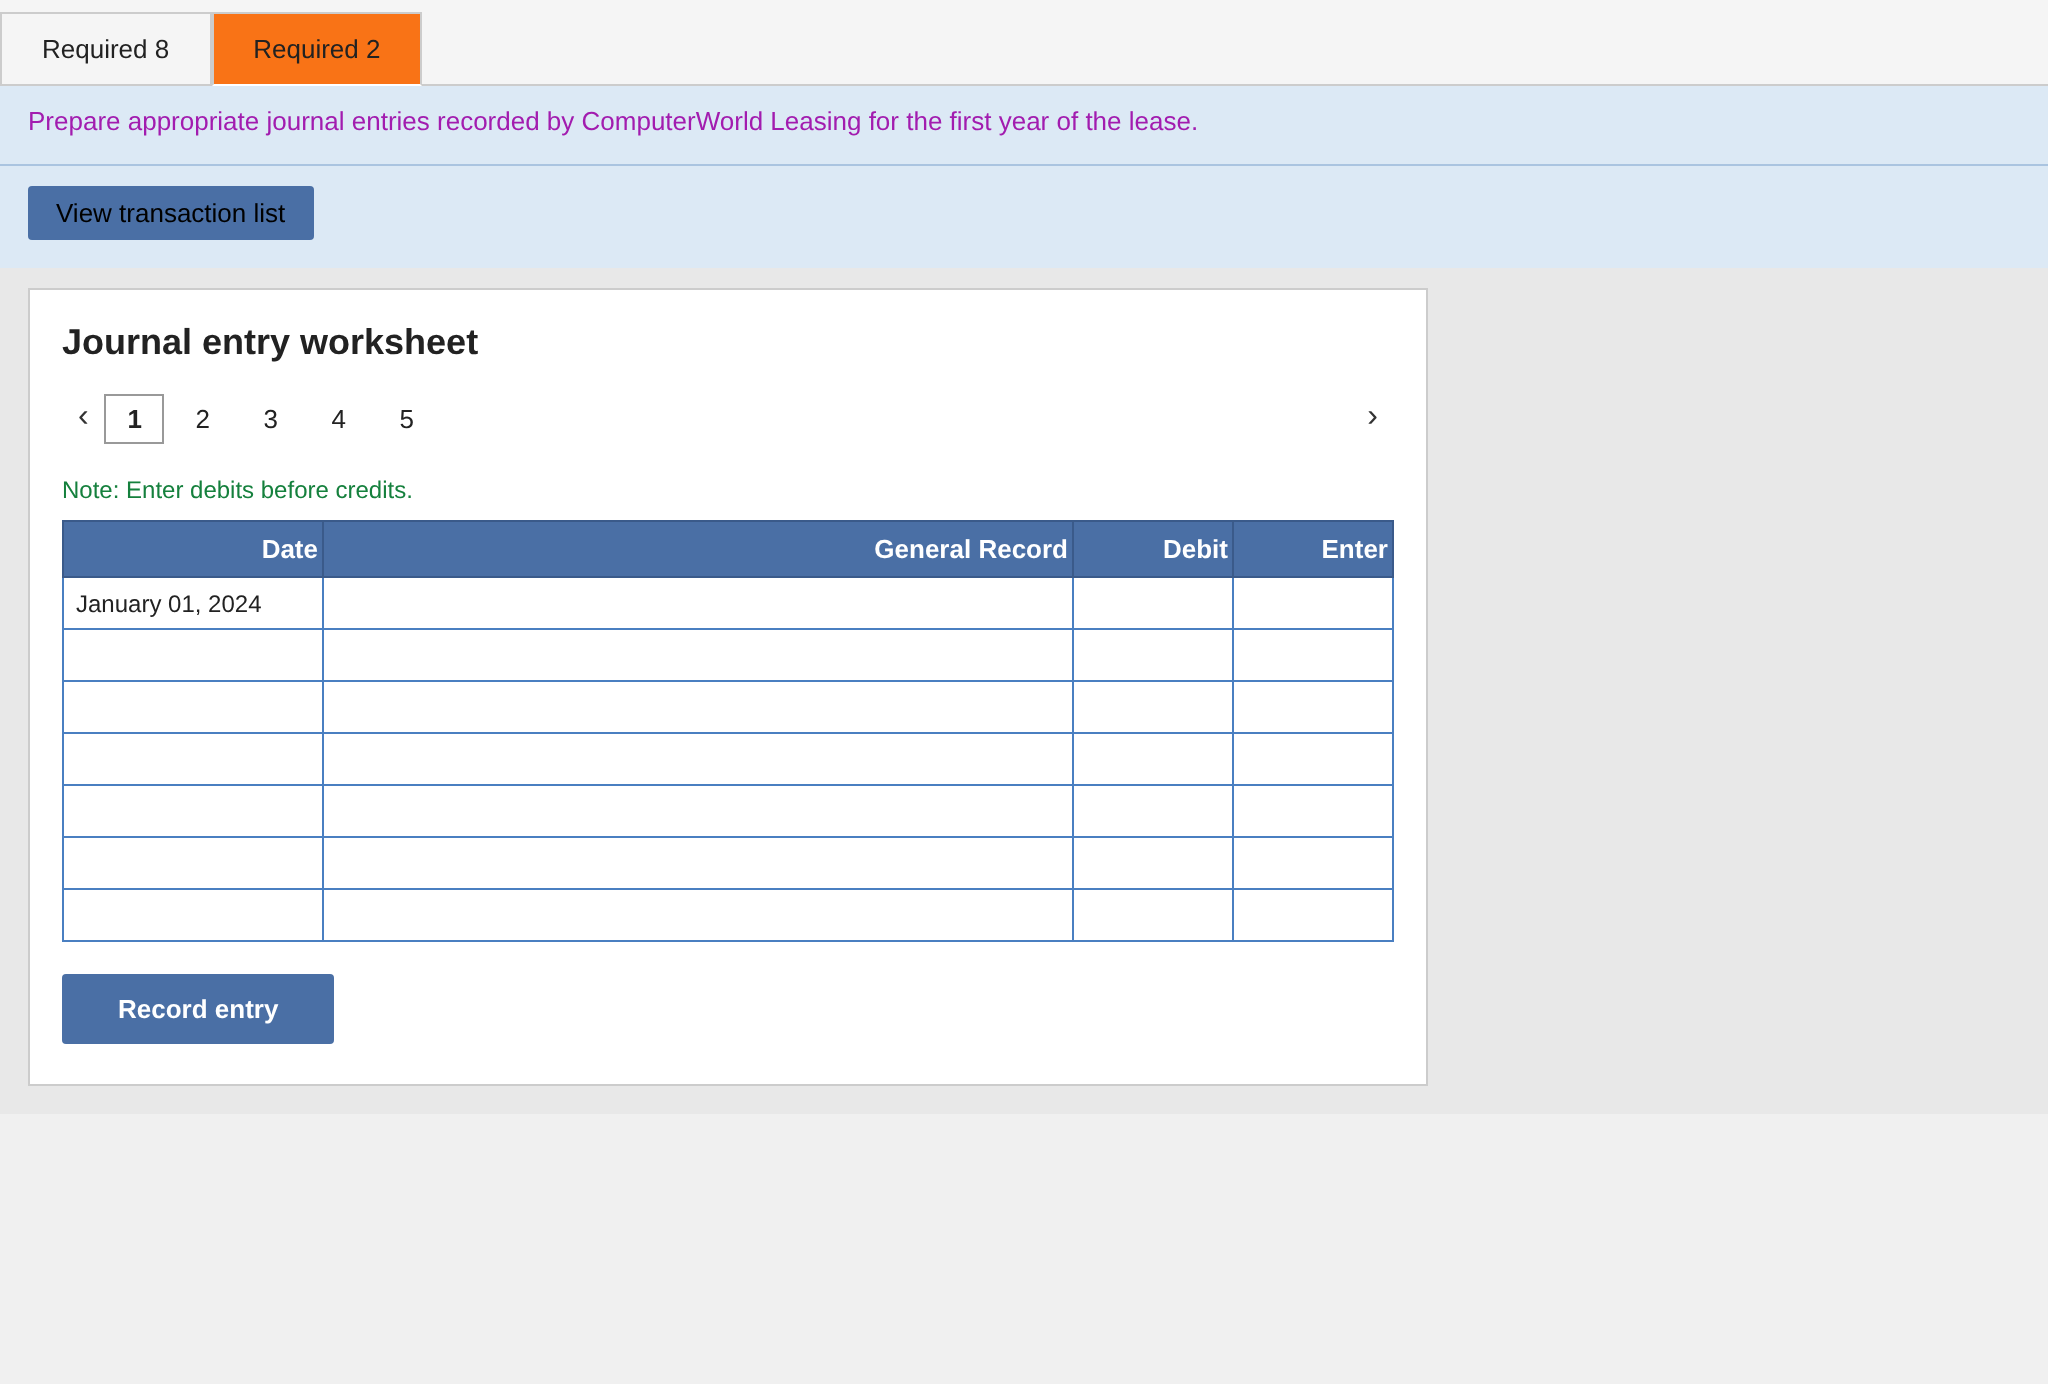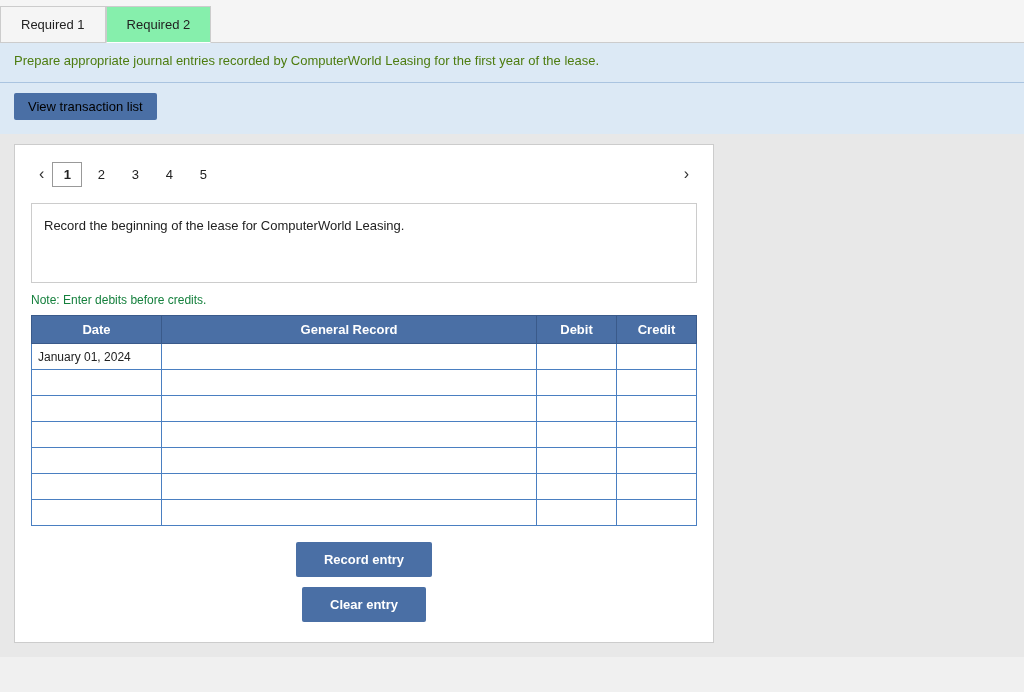--- a/index.html
+++ b/index.html
@@ -14,35 +14,35 @@
     .tab {
       padding: 10px 20px;
       border: 1px solid #ccc;
       border-bottom: none;
       background: #f5f5f5;
       cursor: pointer;
       font-size: 13px;
       margin-top: 6px;
     }
     .tab.active {
-      background: #86efac;
+      background: #f97316;
       border-bottom: 1px solid #fff;
       margin-bottom: -1px;
       z-index: 1;
     }
 
     .notice-box {
       background: #dce9f5;
       border-bottom: 1px solid #aac4e0;
       padding: 10px 14px;
     }
     .notice-box .main-text {
       font-size: 13px;
       margin-bottom: 4px;
-      color: #4d7c0f;
+      color: #a21caf;
     }
     .notice-box .note-text {
       color: #c0392b;
       font-size: 13px;
     }
 
     .view-btn-row {
       background: #dce9f5;
       padding: 10px 14px 14px 14px;
     }
@@ -128,23 +128,23 @@
     }
 
     .journal-table {
       width: 100%;
       border-collapse: collapse;
       font-size: 13px;
     }
     .journal-table thead th {
       background: #4a6fa5;
       color: #fff;
-      padding: 6px 15px;
+      padding: 6px 2px;
       border: 1px solid #3a5a8a;
-      text-align: center;
+      text-align: right;
       font-weight: bold;
     }
     .journal-table thead th.date-col { width: 130px; }
     .journal-table thead th.journal-col { }
     .journal-table thead th.debit-col { width: 80px; }
     .journal-table thead th.credit-col { width: 80px; }
 
     .journal-table tbody td {
       border: 1px solid #4a7fc1;
       padding: 0;
@@ -163,77 +163,76 @@
       padding: 2px 6px;
       font-size: 12px;
       vertical-align: middle;
     }
 
     .action-buttons {
       display: flex;
       gap: 10px;
       margin-top: 16px;
       align-items: center;
-      flex-direction: column;
     }
     .action-btn {
       background: #4a6fa5;
       color: #fff;
       border: none;
       padding: 10px 28px;
       font-size: 13px;
       cursor: pointer;
       border-radius: 2px;
       font-weight: bold;
     }
     .action-btn.right {
       margin-left: auto;
     }
   </style>
 </head>
 <body>
 
 <div class="tabs-bar">
-  <div class="tab">Required 1</div>
+  <div class="tab">Required 8</div>
   <div class="tab active">Required 2</div>
 </div>
 
 <div class="notice-box">
   <div class="main-text">Prepare appropriate journal entries recorded by ComputerWorld Leasing for the first year of the lease.</div>
 </div>
 
 <div class="view-btn-row">
   <button class="view-btn">View transaction list</button>
 </div>
 
 <div class="worksheet-container">
   <div class="worksheet-card">
 
+    <div class="worksheet-title">Journal entry worksheet</div>
 
     <div class="pagination-row">
       <button class="page-arrow">‹</button>
       <div class="page-num active">1</div>
       <div class="page-num plain">2</div>
       <div class="page-num plain">3</div>
       <div class="page-num plain">4</div>
       <div class="page-num plain">5</div>
       <button class="page-arrow page-arrow-right">›</button>
     </div>
 
-    <div class="description-box">Record the beginning of the lease for ComputerWorld Leasing.</div>
 
     <div class="note-debits">Note: Enter debits before credits.</div>
 
     <table class="journal-table">
       <thead>
         <tr>
           <th class="date-col">Date</th>
           <th class="journal-col">General Record</th>
           <th class="debit-col">Debit</th>
-          <th class="credit-col">Credit</th>
+          <th class="credit-col">Enter</th>
         </tr>
       </thead>
       <tbody id="journal-tbody">
       <tr>
             <td class="date-cell">January 01, 2024</td>
             <td><input type="text" style=""></td>
             <td><input type="text" style=""></td>
             <td><input type="text" style=""></td>
           </tr>
           <tr>
@@ -270,17 +269,16 @@
             <td class="date-cell"><input type="text" style=""></td>
             <td><input type="text" style=""></td>
             <td><input type="text" style=""></td>
             <td><input type="text" style=""></td>
           </tr>
         </tbody>
     </table>
 
     <div class="action-buttons">
       <button class="action-btn">Record entry</button>
-      <button class="action-btn">Clear entry</button>
     </div>
 
   </div>
 </div>
 
 </body></html>

